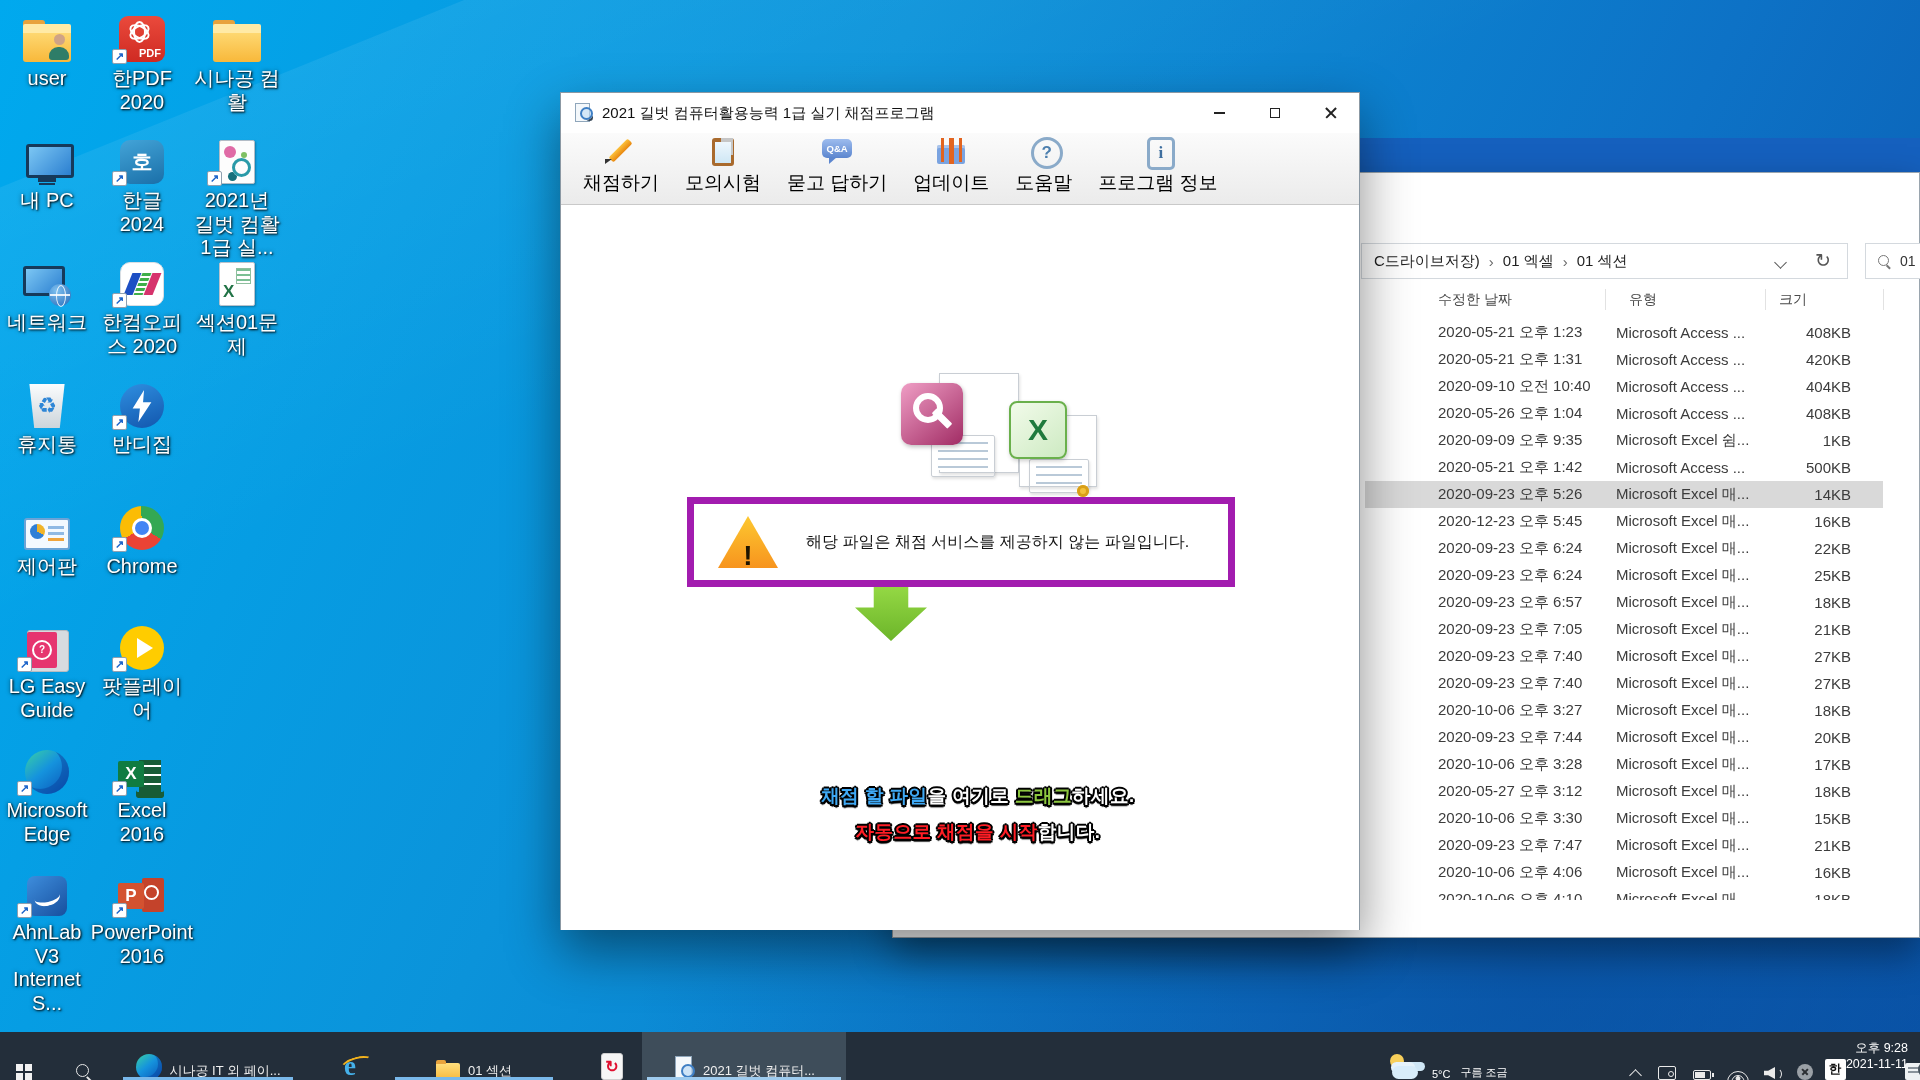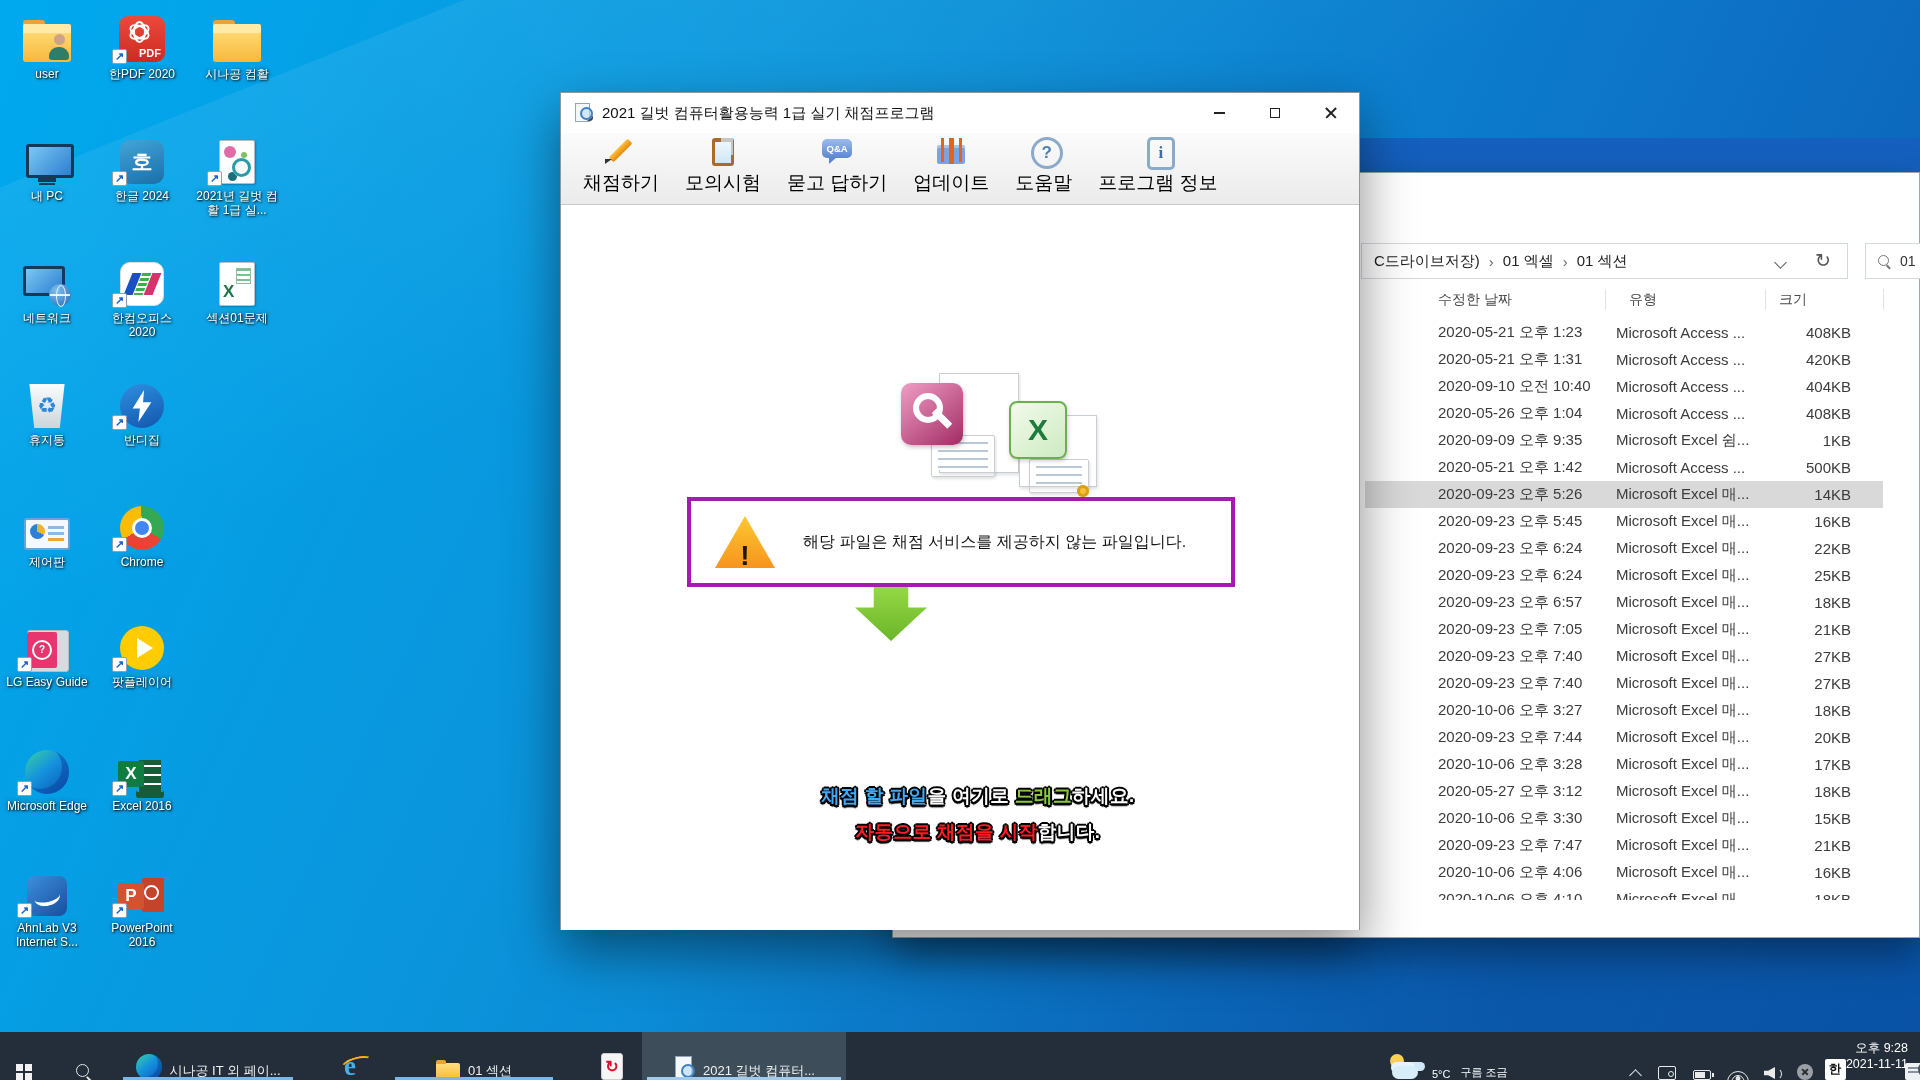--- a/index.html
+++ b/index.html
@@ -6,21 +6,21 @@
 html,body{width:1920px;height:1080px;overflow:hidden;font-family:"Liberation Sans",sans-serif}
 .stage{position:relative;width:1920px;height:1080px;overflow:hidden;
  background:radial-gradient(1500px 1000px at 80% 90%, rgba(8,70,150,.55) 0%, rgba(8,70,150,0) 60%),
  linear-gradient(115deg,#00a9ee 0%,#0b93da 38%,#0d72c6 72%,#0a57ac 100%);}
 .stage::before{content:"";position:absolute;left:-300px;top:-200px;width:2600px;height:420px;
  background:linear-gradient(rgba(255,255,255,.07),rgba(255,255,255,0));transform:rotate(-22deg);pointer-events:none}
 
 
 .di{position:absolute;width:90px;display:flex;flex-direction:column;align-items:center;gap:5px;z-index:2}
 .di .ic{position:relative;width:54px;height:50px;display:flex;align-items:flex-end;justify-content:center}
-.di .lbl{color:#fff;font-size:12px;text-align:center;line-height:1.18;
+.di .lbl{color:#fff;font-size:20px;text-align:center;line-height:1.18;
  text-shadow:1px 1px 2px rgba(0,0,0,.95),0 0 4px rgba(0,0,0,.55)}
 .c1{left:2px}.c2{left:97px}.c3{left:192px}
 .r1{top:12px}.r2{top:134px}.r3{top:256px}.r4{top:378px}.r5{top:500px}.r6{top:620px}.r7{top:744px}.r8{top:866px}
 .sc{position:absolute;left:-3px;bottom:-2px;width:15px;height:15px;background:#fff;border:1px solid #8fa0b0;border-radius:2px;
  display:flex;align-items:center;justify-content:center;z-index:3}
 .sc::before{content:"\2197";color:#1b63c9;font-size:11px;font-weight:bold;line-height:1}
 
 .i-folder{position:relative;width:48px;height:36px;margin-top:8px;background:linear-gradient(180deg,#ffdf7e,#f8b83a);border-radius:2px 3px 3px 3px}
 .i-folder::before{content:"";position:absolute;top:-6px;left:0;width:22px;height:8px;background:#e8a33d;border-radius:3px 3px 0 0}
 .i-folder::after{content:"";position:absolute;top:-2px;left:0;right:0;height:9px;background:#ffeaa6;border-radius:2px 2px 0 0}
@@ -183,21 +183,21 @@
 .oa-cardB{left:128px;top:86px;width:60px;height:34px}
 .oa-access{position:absolute;left:0;top:10px;width:62px;height:62px;border-radius:10px;
  background:linear-gradient(140deg,#ef9ec5,#a12c64);box-shadow:1px 2px 4px rgba(0,0,0,.25)}
 .oa-access::before{content:"";position:absolute;left:12px;top:10px;width:18px;height:18px;border:6px solid #fff;border-radius:50%}
 .oa-access::after{content:"";position:absolute;left:30px;top:32px;width:22px;height:7px;background:#fff;transform:rotate(45deg);border-radius:1px}
 .oa-excel{position:absolute;left:108px;top:28px;width:58px;height:58px;border-radius:8px;border:2px solid #6ab04c;
  background:linear-gradient(140deg,#f2fbea,#cdeac2);display:flex;align-items:center;justify-content:center;
  color:#1f7a3d;font-weight:bold;font-size:30px;box-shadow:1px 2px 4px rgba(0,0,0,.2)}
 .oa-key{position:absolute;left:176px;top:112px;width:12px;height:12px;border-radius:50%;background:#f3c13a;box-shadow:inset 0 0 0 3px #d99f18}
 
-.warnbox{position:absolute;left:126px;top:292px;width:548px;height:90px;border:4px solid #a21caf;background:#fff;
+.warnbox{position:absolute;left:126px;top:292px;width:548px;height:90px;border:7px solid #a21caf;background:#fff;
  display:flex;align-items:center;gap:28px;padding-left:24px}
 .warn-tri{position:relative;width:60px;height:52px;flex:0 0 auto;
  clip-path:polygon(50% 0,100% 100%,0 100%);background:linear-gradient(180deg,#fdc830 0%,#f7941e 100%)}
 .warn-tri::after{content:"!";position:absolute;left:50%;top:46%;transform:translateX(-50%);color:#1e1400;font-weight:900;font-size:28px}
 .warn-text{font-size:16px;color:#141414}
 
 .drop-arrow{position:absolute;left:294px;top:382px;width:72px;height:54px;
  background:linear-gradient(180deg,#94d844,#6cb52a);
  clip-path:polygon(26% 0,74% 0,74% 38%,100% 38%,50% 100%,0 38%,26% 38%)}
 .drop-line{position:absolute;left:0;width:800px;text-align:center;font-size:18.5px;font-weight:800;letter-spacing:.5px;white-space:pre}
@@ -490,21 +490,21 @@
           <span class="fc-size">500KB</span>
         </div>
 
         <div class="frow selected">
           <span class="fc-date">2020-09-23 오후 5:26</span>
           <span class="fc-type">Microsoft Excel 매...</span>
           <span class="fc-size">14KB</span>
         </div>
 
         <div class="frow">
-          <span class="fc-date">2020-09-23 오후 5:45</span>
+          <span class="fc-date">2020-12-23 오후 5:45</span>
           <span class="fc-type">Microsoft Excel 매...</span>
           <span class="fc-size">16KB</span>
         </div>
 
         <div class="frow">
           <span class="fc-date">2020-09-23 오후 6:24</span>
           <span class="fc-type">Microsoft Excel 매...</span>
           <span class="fc-size">22KB</span>
         </div>
 

